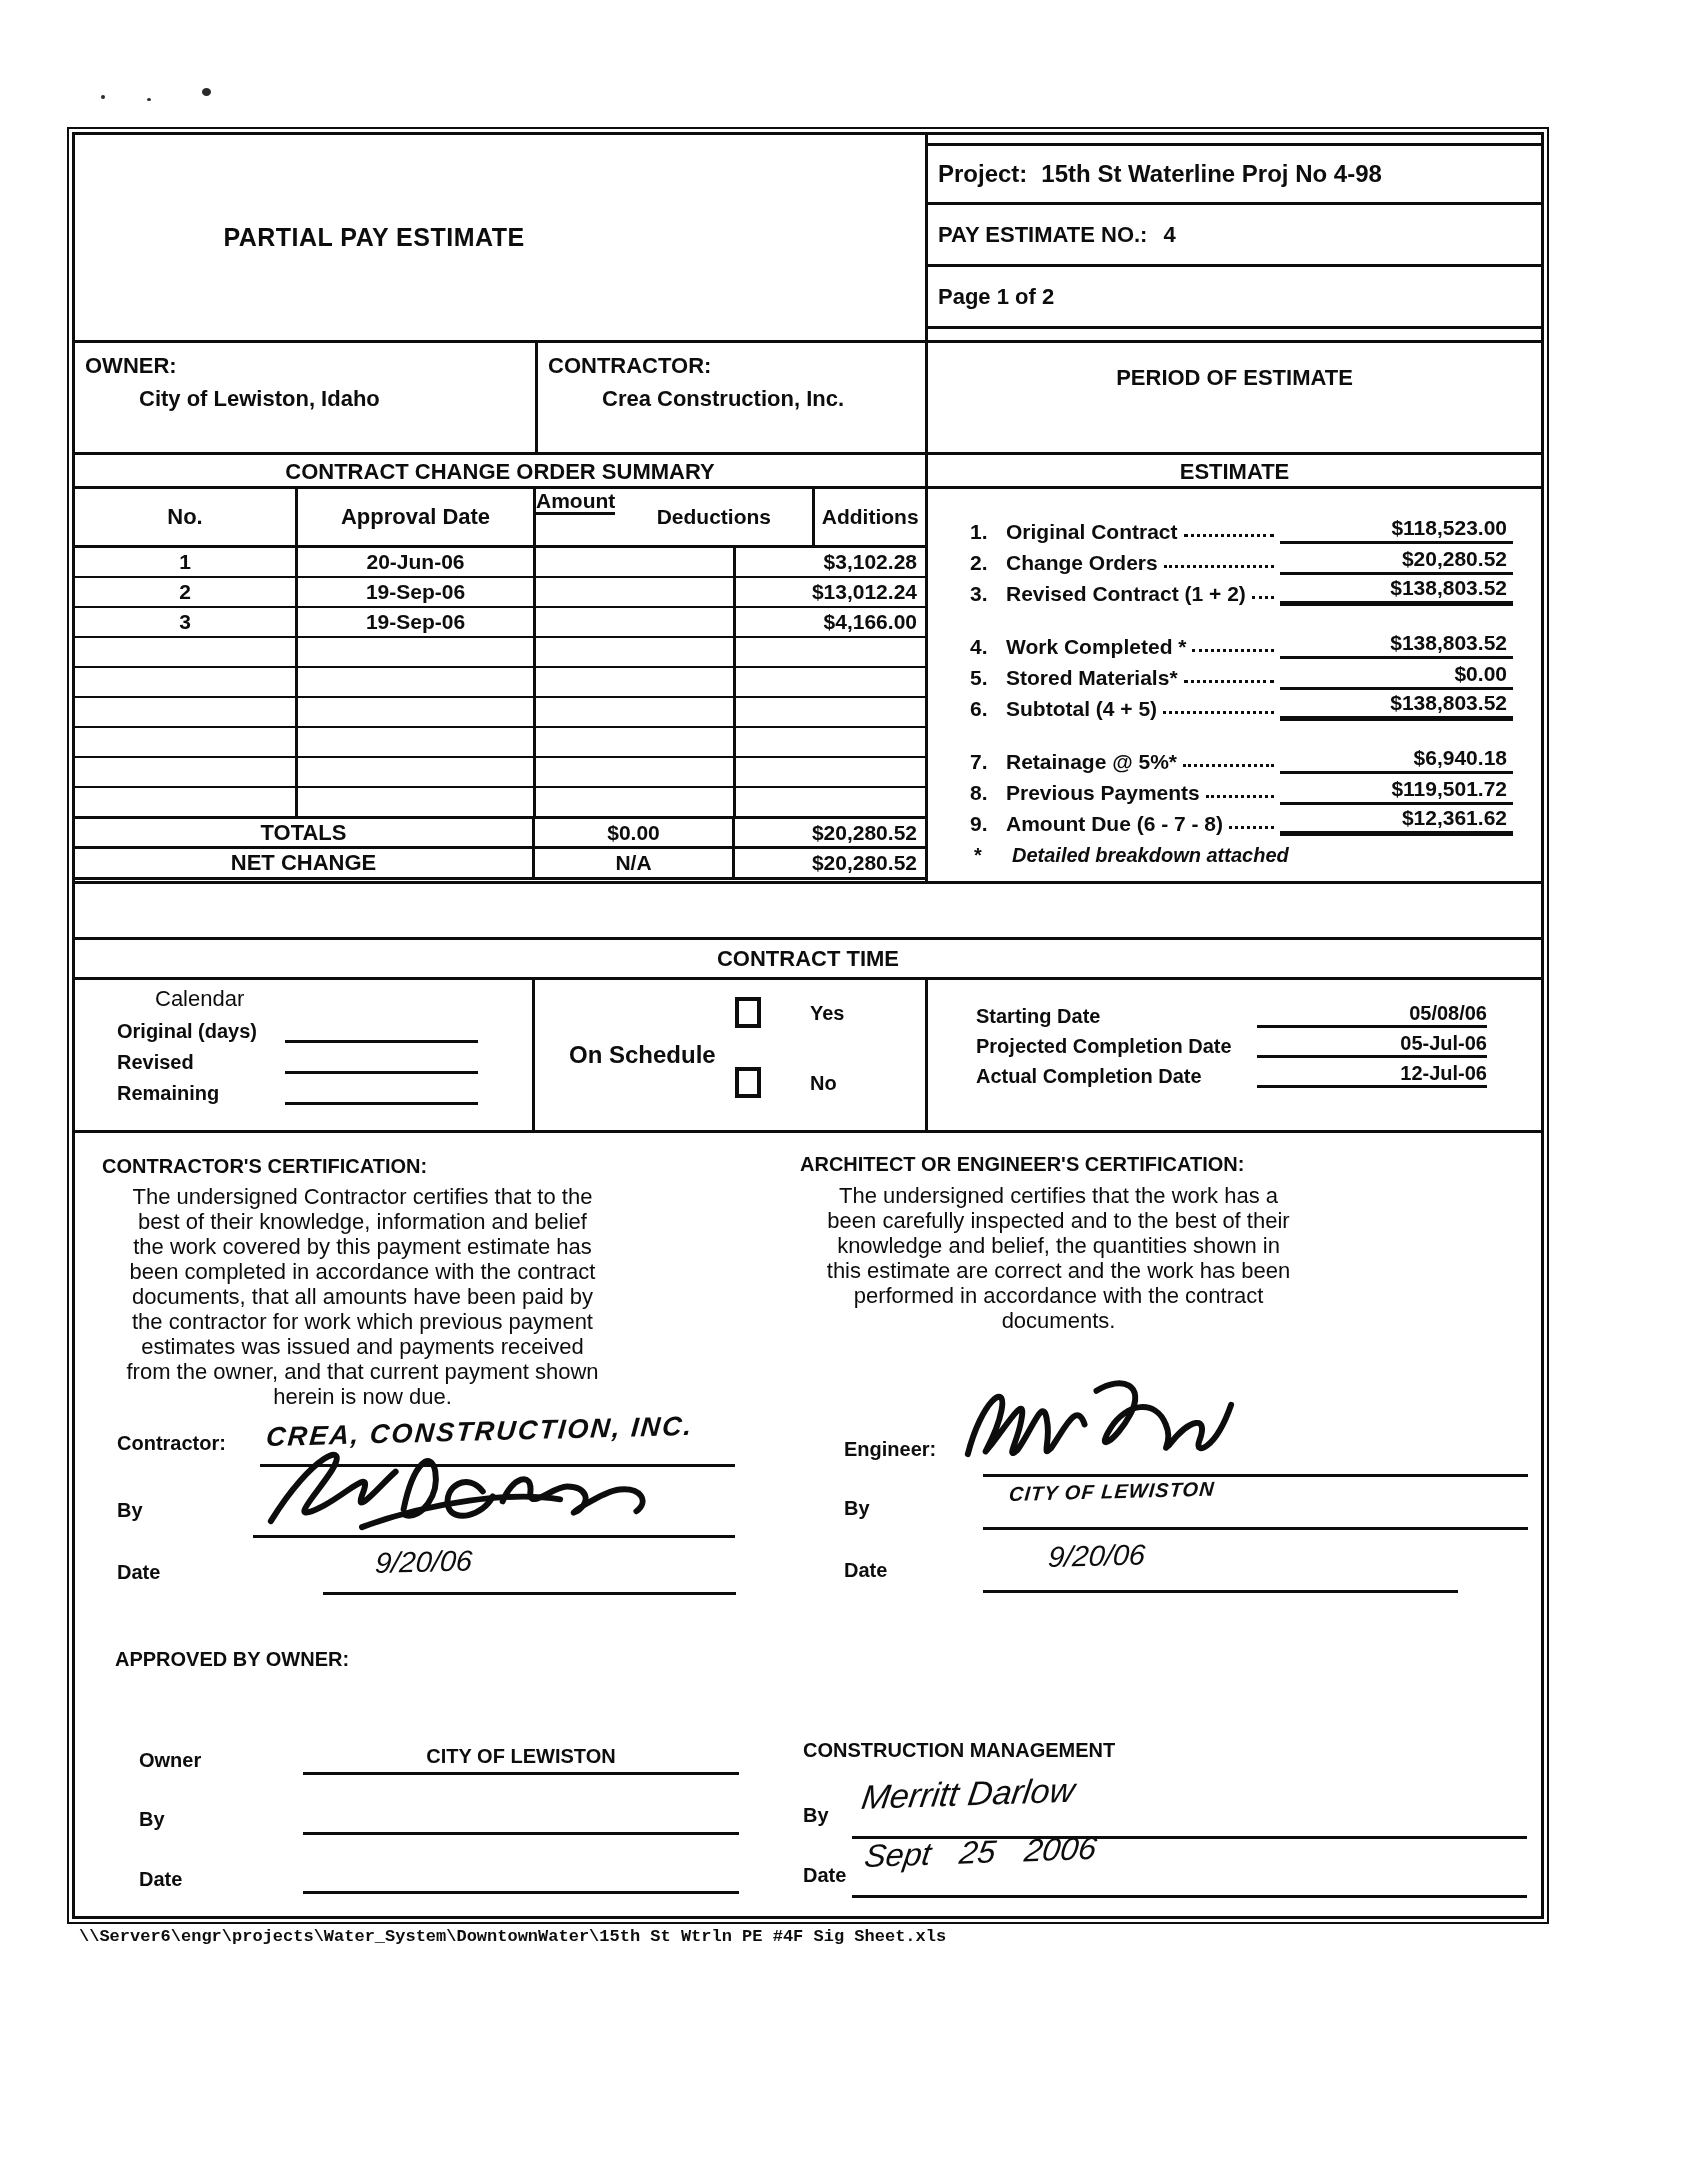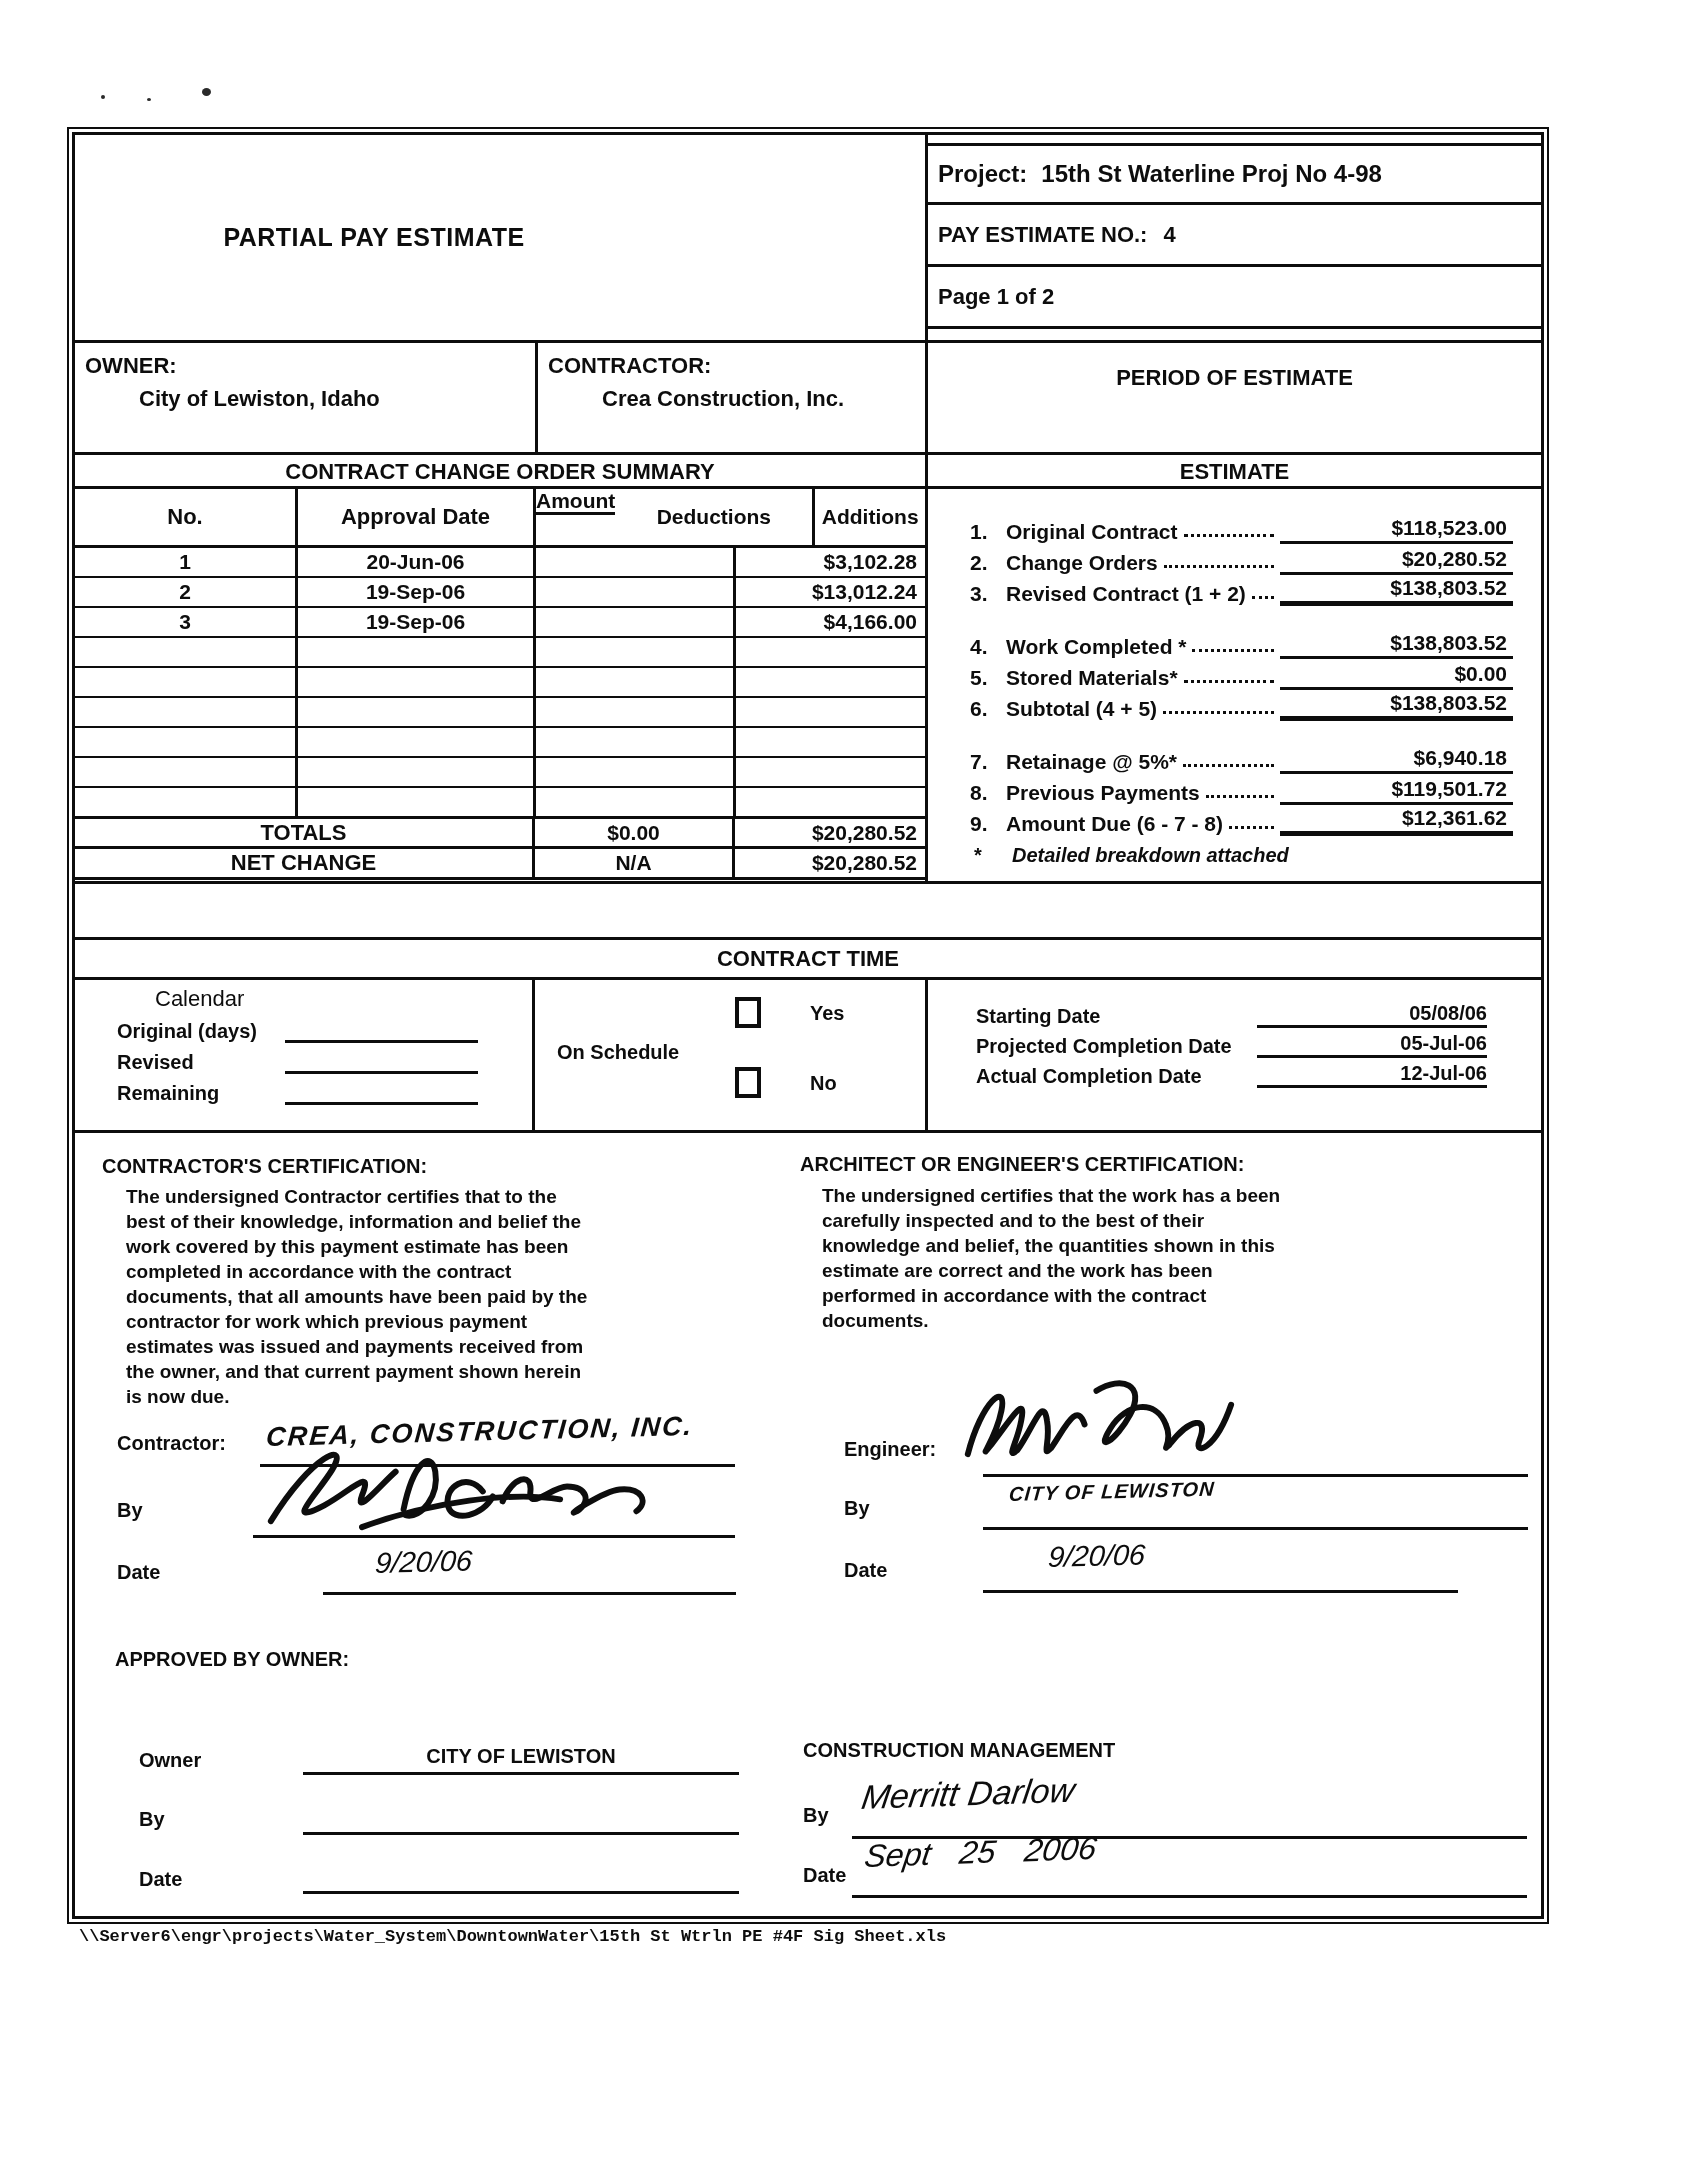--- a/index.html
+++ b/index.html
@@ -80,37 +80,37 @@
   
   .band-gap { height:56px; }
   .band-cttitle { height:40px; justify-content:center; align-items:center; font-weight:bold; font-size:22px; }
   .band-ctbody { height:153px; }
   .ct-cal { width:460px; border-right:3px solid #0d0d0d; padding:6px 0 0 42px; }
   .ct-cal-title { font-size:22px; padding-left:38px; }
   .ct-cal-row { display:flex; align-items:flex-end; height:31px; font-size:20px; font-weight:600; }
   .ct-cal-lbl { width:168px; }
   .ct-cal-line { width:193px; border-bottom:3px solid #0d0d0d; height:24px; }
   .ct-mid { width:393px; border-right:3px solid #0d0d0d; position:relative; }
-  .ct-onsched { position:absolute; left:22px; top:61px; font-size:20px; font-weight:600; }
+  .ct-onsched { position:absolute; left:34px; top:61px; font-size:24px; font-weight:600; }
   .ct-box { position:absolute; width:26px; height:31px; border:4px solid #0d0d0d; }
   .ct-box.yes { left:200px; top:17px; }
   .ct-box.no  { left:200px; top:87px; }
   .ct-yn { position:absolute; font-size:20px; font-weight:bold; }
   .ct-yn.yes { left:275px; top:22px; }
   .ct-yn.no  { left:275px; top:92px; }
   .ct-dates { flex:1; padding-top:18px; }
   .ct-date-row { display:flex; align-items:flex-end; height:30px; font-size:20px; font-weight:600; }
   .ct-date-lbl { padding-left:48px; flex:1; }
   .ct-date-val { width:230px; margin-right:54px; text-align:right; border-bottom:3px solid #0d0d0d; font-weight:bold; }
 
   
   .band-cert { flex:1; position:relative; }
   .abs { position:absolute; }
   .cert-head { font-size:20px; font-weight:bold; }
-  .cert-text { font-size:19px; font-weight:bold; line-height:25px; width:473px; }
+  .cert-text { font-size:22px; font-weight:normal; line-height:25px; width:473px;text-align:center; }
   .sig-lbl { font-size:20px; font-weight:600; }
   .sig-line { border-bottom:3px solid #0d0d0d; }
   .hw { font-style:italic; transform:skewX(-6deg) rotate(-1.5deg); transform-origin:left bottom; white-space:nowrap; }
   .hw-crea { font-size:27px; font-weight:600; letter-spacing:2px; }
   .hw-date { font-size:29px; font-weight:500; }
   .hw-city { font-size:20px; font-weight:600; letter-spacing:1px; }
   .hw-merritt { font-size:34px; font-weight:500; transform:skewX(-10deg) rotate(-2deg); }
   .hw-septdate { font-size:32px; font-weight:500; word-spacing:20px; transform:skewX(-10deg) rotate(-2deg); }
   .typed-owner { font-size:20px; font-weight:bold; }
   .sec-head { font-size:20px; font-weight:bold; }

